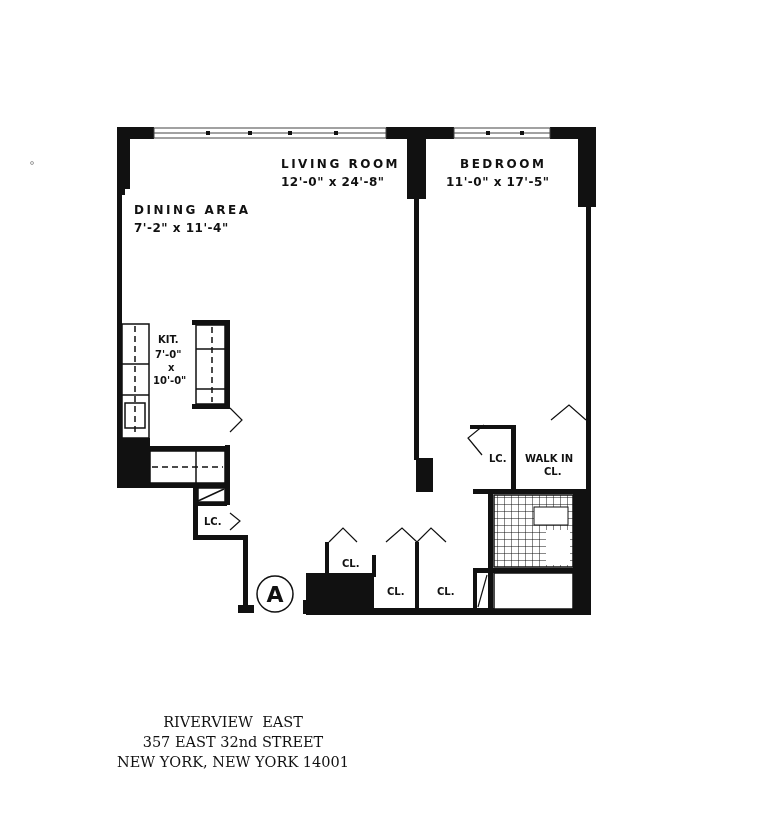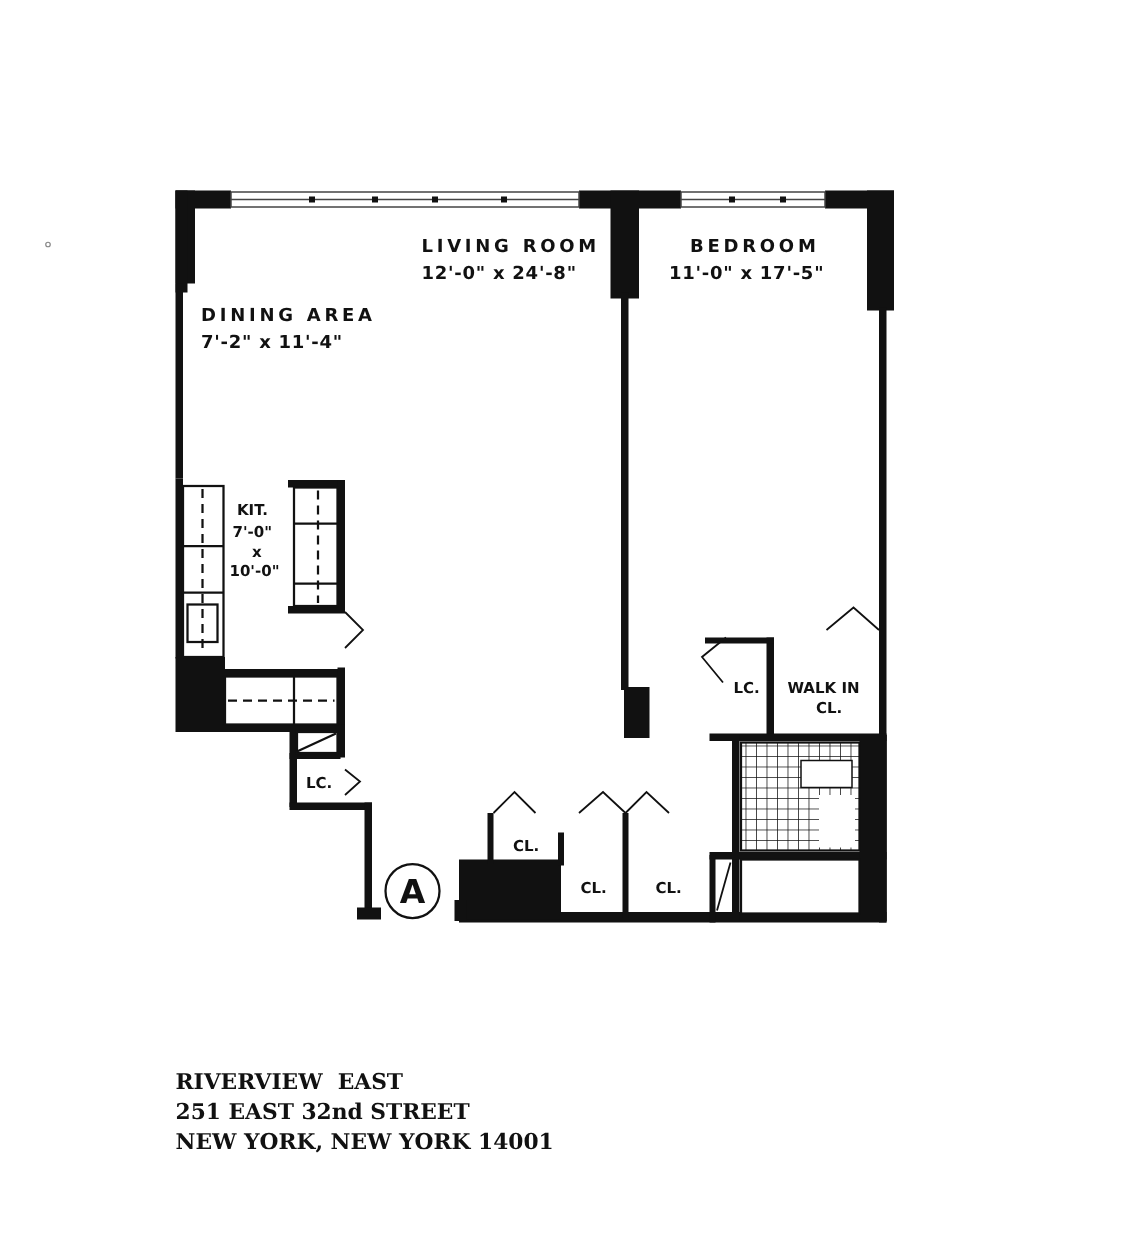--- a/index.html
+++ b/index.html
@@ -2,21 +2,21 @@
 <html><head>
 <meta charset="utf-8">
 <style>
   html, body { margin: 0; padding: 0; background: #ffffff; }
   body { width: 760px; height: 825px; position: relative; overflow: hidden; font-family: "DejaVu Sans", sans-serif; }
   #plan { position: absolute; left: 0; top: 0; width: 760px; height: 825px; }
   .lbl { font-family: "DejaVu Sans", sans-serif; font-weight: bold; fill: #111; }
   .room-name { font-size: 12px; letter-spacing: 2.5px; }
   .room-dim { font-size: 12px; letter-spacing: 0.5px; }
   .small { font-size: 10px; }
-  .address { position: absolute; left: 117px; top: 712px; font-family: "DejaVu Serif", serif; font-size: 14.5px; line-height: 20px; color: #111; font-weight: bold; }
+  .address { position: absolute; left: 117px; top: 712px; font-family: "DejaVu Serif", serif; font-size: 14.5px; line-height: 20px; color: #111; font-weight: normal; text-align: center; }
   .address div { white-space: pre; }
 </style>
 </head>
 <body>
 
 <svg id="plan" viewBox="0 0 760 825" xmlns="http://www.w3.org/2000/svg">
 
   <g fill="#111">
 
     <rect x="117" y="127" width="37" height="12"></rect>
@@ -160,15 +160,15 @@
   <g>
     <circle cx="275" cy="594" r="18" fill="#fff" stroke="#111" stroke-width="1.5"></circle>
     <text class="lbl" x="275" y="602" text-anchor="middle" font-size="22">A</text>
   </g>
 
   <circle cx="32" cy="163" r="1.5" fill="none" stroke="#888" stroke-width="0.8"></circle>
 </svg>
 
 <div class="address">
   <div>RIVERVIEW  EAST</div>
-  <div>251 EAST 32nd STREET</div>
+  <div>357 EAST 32nd STREET</div>
   <div>NEW YORK, NEW YORK 14001</div>
 </div>
 
 </body></html>

